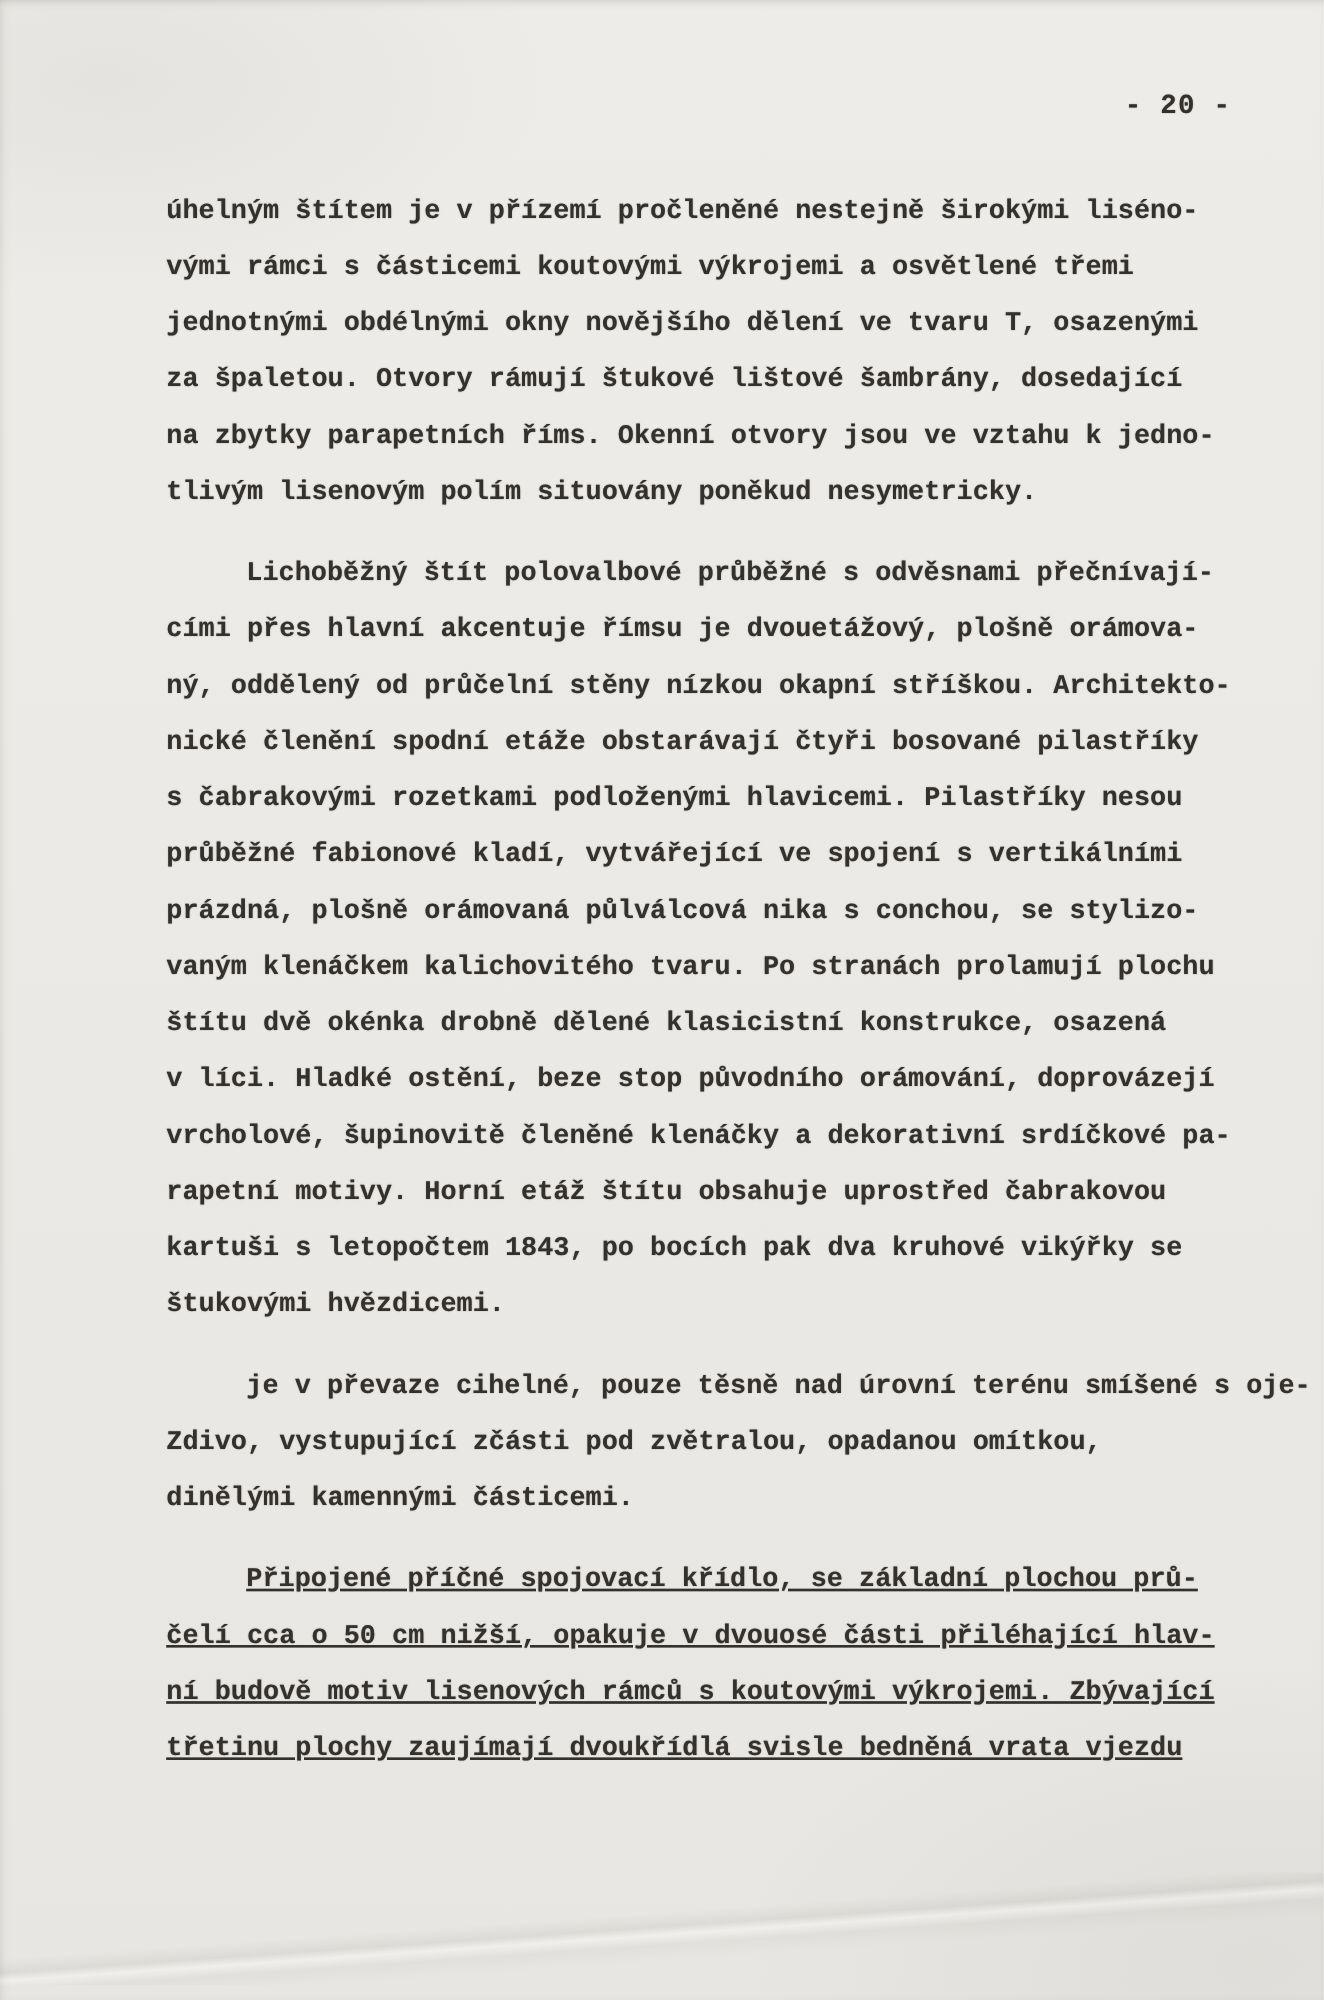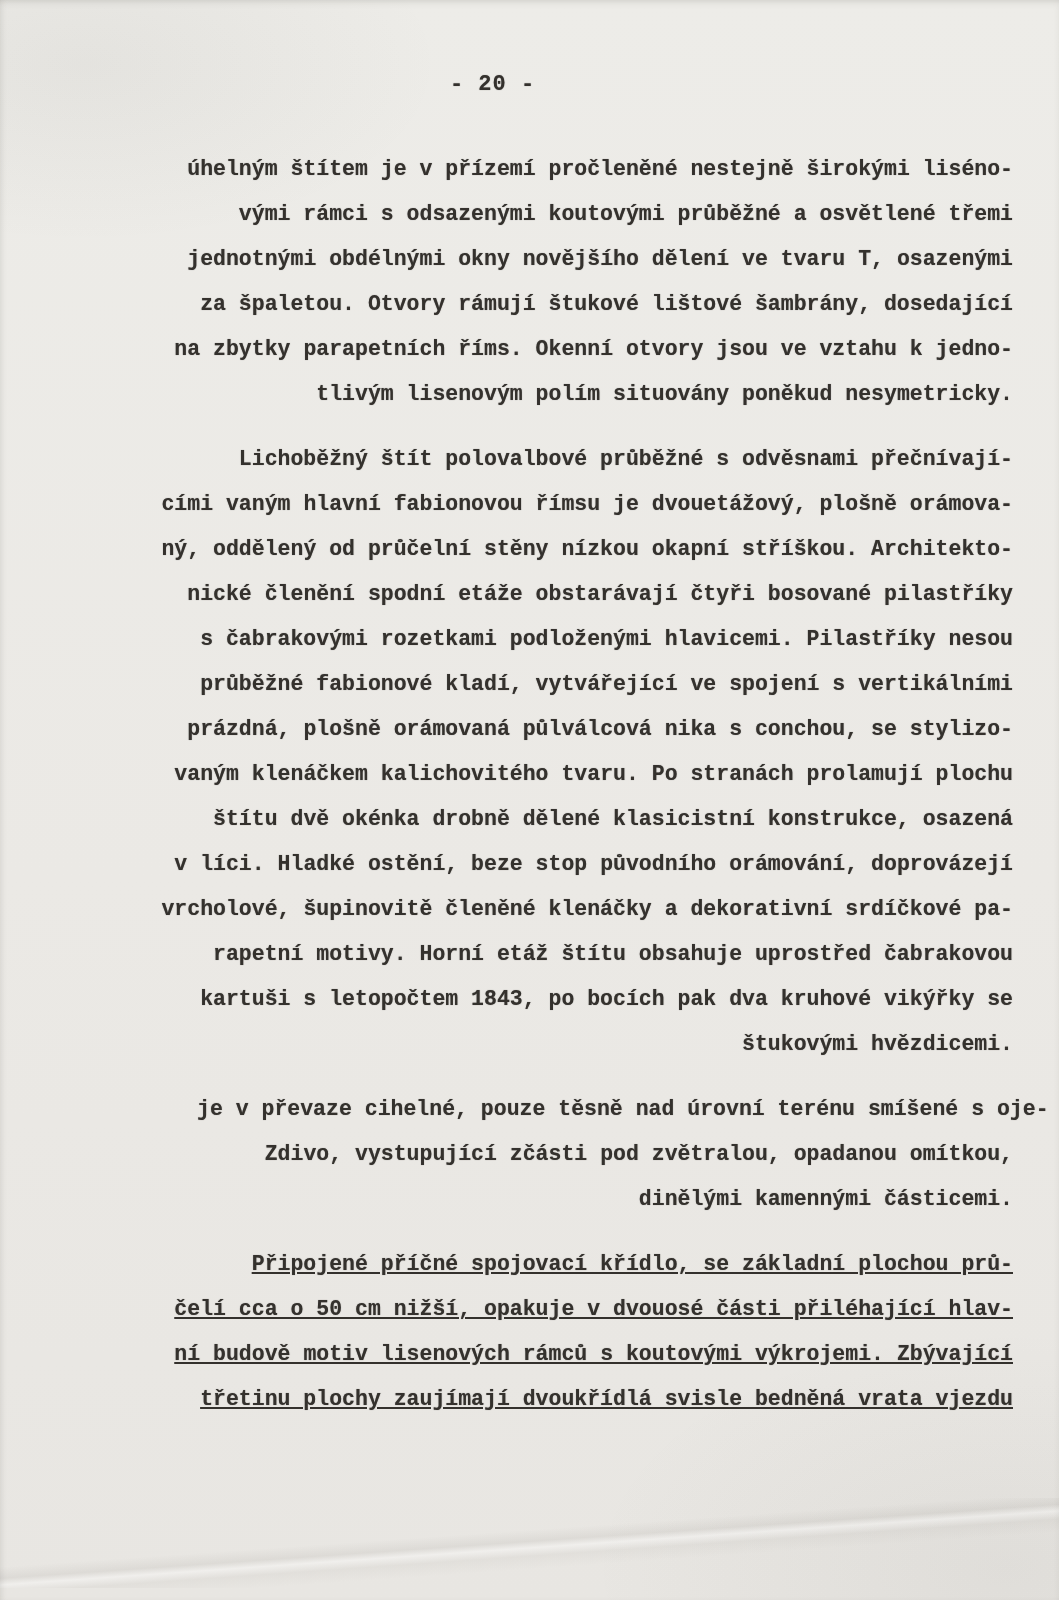--- a/index.html
+++ b/index.html
@@ -19,34 +19,33 @@
     font-weight: bold;
     color: #34312d;
   }
   .page-number {
     position: absolute;
     top: 62px;
     left: 0;
     right: 74px;
     height: 45px;
     line-height: 45px;
-    text-align: center;
+    text-align: right;
     font-size: 22px;
     letter-spacing: 1px;
     text-shadow: 0 0 1px rgba(40,38,35,0.55);
   }
   .document-body {
     position: absolute;
     top: 147px;
     left: 133px;
     width: 880px;
     font-size: 21.5px;
     line-height: 45px;
     text-shadow: 0 0 1px rgba(40,38,35,0.5);
-    text-align: right;
   }
   .paragraph {
     margin: 0 0 20px 0;
   }
   .paragraph:last-child { margin-bottom: 0; text-decoration: underline; }
   .paragraph.indent .line:first-child {
     padding-left: 64px;
   }
   .line {
     white-space: nowrap;
@@ -75,29 +74,29 @@
   }
 </style>
 </head>
 <body>
 
 <div class="page-number">- 20 -</div>
 
 <div class="document-body">
     <div class="paragraph">
       <div class="line">úhelným štítem je v přízemí pročleněné nestejně širokými liséno-</div>
-      <div class="line">vými rámci s odsazenými koutovými průběžné a osvětlené třemi</div>
+      <div class="line">vými rámci s částicemi koutovými výkrojemi a osvětlené třemi</div>
       <div class="line">jednotnými obdélnými okny novějšího dělení ve tvaru T, osazenými</div>
       <div class="line">za špaletou. Otvory rámují štukové lištové šambrány, dosedající</div>
       <div class="line">na zbytky parapetních říms. Okenní otvory jsou ve vztahu k jedno-</div>
       <div class="line">tlivým lisenovým polím situovány poněkud nesymetricky.</div>
     </div>
     <div class="paragraph indent">
       <div class="line">Lichoběžný štít polovalbové průběžné s odvěsnami přečnívají-</div>
-      <div class="line">cími vaným hlavní fabionovou římsu je dvouetážový, plošně orámova-</div>
+      <div class="line">cími přes hlavní akcentuje římsu je dvouetážový, plošně orámova-</div>
       <div class="line">ný, oddělený od průčelní stěny nízkou okapní stříškou. Architekto-</div>
       <div class="line">nické členění spodní etáže obstarávají čtyři bosované pilastříky</div>
       <div class="line">s čabrakovými rozetkami podloženými hlavicemi. Pilastříky nesou</div>
       <div class="line">průběžné fabionové kladí, vytvářející ve spojení s vertikálními</div>
       <div class="line">prázdná, plošně orámovaná půlválcová nika s conchou, se stylizo-</div>
       <div class="line">vaným klenáčkem kalichovitého tvaru. Po stranách prolamují plochu</div>
       <div class="line">štítu dvě okénka drobně dělené klasicistní konstrukce, osazená</div>
       <div class="line">v líci. Hladké ostění, beze stop původního orámování, doprovázejí</div>
       <div class="line">vrcholové, šupinovitě členěné klenáčky a dekorativní srdíčkové pa-</div>
       <div class="line">rapetní motivy. Horní etáž štítu obsahuje uprostřed čabrakovou</div>

